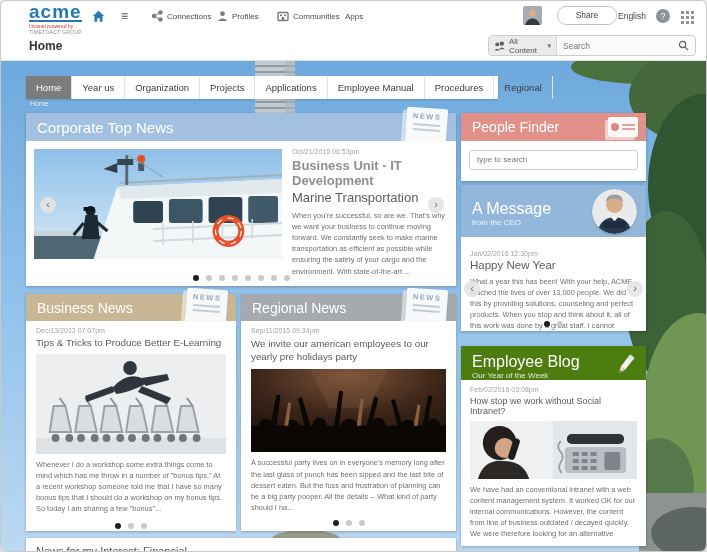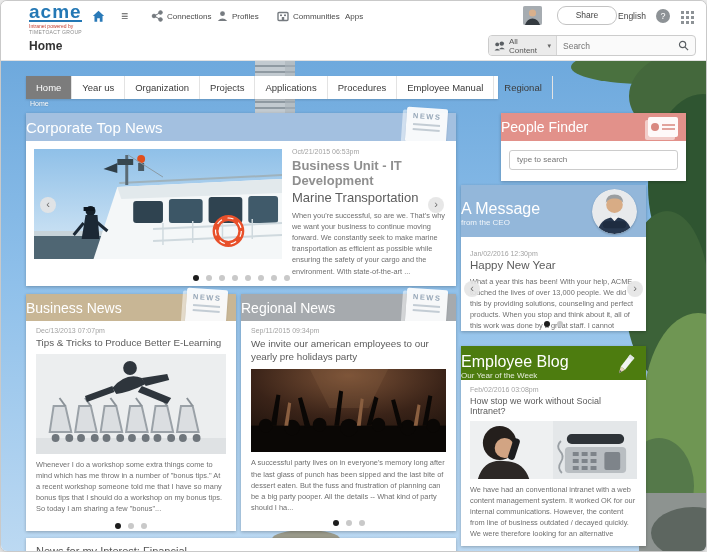--- a/index.html
+++ b/index.html
@@ -34,21 +34,21 @@
   .search-seg input { flex:1; border:none; outline:none; background:transparent; font-size:8.5px; color:#444; font-family:"Liberation Sans",sans-serif; }
   
   .bg { position:absolute; left:0; top:60px; width:707px; height:492px; }
   
   .tabs { position:absolute; left:25px; top:75px; width:472px; height:23px; background:#fff; display:flex; z-index:10; box-shadow:0 1px 2px rgba(0,0,0,.15); }
   .tab { padding:0 10px; line-height:23px; font-size:9.5px; color:#3b3b3b; border-right:1px solid #e3e3e3; cursor:pointer; white-space:nowrap; }
   .tab.active { background:#7c7c7c; color:#fff; }
   .breadcrumb { position:absolute; left:29px; top:99px; font-size:7px; color:#fff; z-index:10; cursor:pointer; text-shadow:0 0 2px rgba(0,0,0,.3); }
   
   .panel { position:absolute; background:#fff; box-shadow:0 1px 3px rgba(0,0,0,.25); z-index:5; }
-  .phead { position:relative; color:#fff; font-weight:400; padding-left:0; display:flex; align-items:center; }
+  .phead { position:relative; color:#fff; font-weight:400; padding-left:11px; display:flex; align-items:center; }
   .pbody { position:relative; background:#fff; }
   .pdate { font-size:7px; color:#a3a3a3; }
   .pcat { font-size:13px; color:#8f8f8f; margin-top:3px;font-weight:bold; }
   .ptitle { font-size:13px; color:#5c5c5c; margin-top:2px; cursor:pointer; }
   .pbodytext { font-size:7.4px; color:#6f6f6f; line-height:1.5; margin-top:5px; }
   .dots { display:flex; gap:7px; justify-content:center; }
   .dot { width:6px; height:6px; border-radius:50%; background:#c9c9c9; cursor:pointer; }
   .dot.active { background:#1d1d1d; }
   .arrow { position:absolute; width:16px; height:16px; border-radius:50%; background:rgba(228,228,228,.9); color:#6d6d6d; font-size:11px; line-height:15px; text-align:center; cursor:pointer; z-index:6; }
   .news-badge { position:absolute; right:9px; top:-5px; width:41px; height:35px; background:rgba(250,251,252,.96); border-radius:2px; transform:rotate(4deg); box-shadow:-4px 3px 0 rgba(255,255,255,.5), 0 1px 2px rgba(0,0,0,.15); text-align:center; padding-top:4px; }
@@ -59,21 +59,21 @@
   
   #corp { left:25px; top:112px; width:430px; height:173px; }
   #corp .phead { height:28px; background:#a3c0e0; font-size:15px; }
   #corp .pbody { height:145px; }
   #corp .imgbox { position:absolute; left:8px; top:8px; width:248px; height:110px; }
   #corp .ctext { position:absolute; left:266px; top:7px; width:156px; }
   #corp .dots { position:absolute; left:0; right:0; bottom:5px; }
   #corp .arrow.left { left:14px; top:56px; }
   #corp .arrow.right { right:12px; top:56px; }
   
-  #pf { left:460px; top:112px; width:185px; height:68px;margin-left:40px; }
+  #pf { left:460px; top:112px; width:185px; height:68px; }
   #pf .phead { height:28px; background:#e2918a; font-size:14px; }
   #pf .pbody { height:35px; padding:7px 8px; }
   #pf input { width:100%; height:20px; border:1px solid #ccc; border-radius:3px; font-size:8px; color:#555; padding:0 7px; outline:none; font-family:"Liberation Sans",sans-serif; }
   .pf-card { position:absolute; right:8px; top:4px; width:30px; height:20px; background:rgba(255,255,255,.95); border-radius:2px; box-shadow:-3px 3px 0 rgba(255,255,255,.55); display:flex; align-items:center; padding:0 3px; gap:3px; }
   .pf-card .pfc-circle { width:8px; height:8px; border-radius:50%; background:#d98880; }
   .pf-card .pfc-lines { flex:1; }
   .pf-card .pfc-lines div { height:2px; background:#e2a39c; margin:2px 0; }
   
   #ceo { left:460px; top:184px; width:185px; height:146px; }
   #ceo .phead { height:52px; background:#93b7da; display:block; padding-top:15px; }
@@ -258,22 +258,22 @@
       </div>
     </div>
   </div>
 
   <div class="tabs">
     <div class="tab active">Home</div>
     <div class="tab">Year us</div>
     <div class="tab">Organization</div>
     <div class="tab">Projects</div>
     <div class="tab">Applications</div>
+    <div class="tab">Employee Manual</div>
     <div class="tab">Procedures</div>
-    <div class="tab">Employee Manual</div>
     <div class="tab">Regional</div>
   </div>
   <div class="breadcrumb">Home</div>
 
   <div class="panel" id="corp">
     <div class="phead">
       <span>Corporate Top News</span>
       <div class="news-badge">
         <div class="nb-label">NEWS</div>
         <div class="nb-line"></div>

